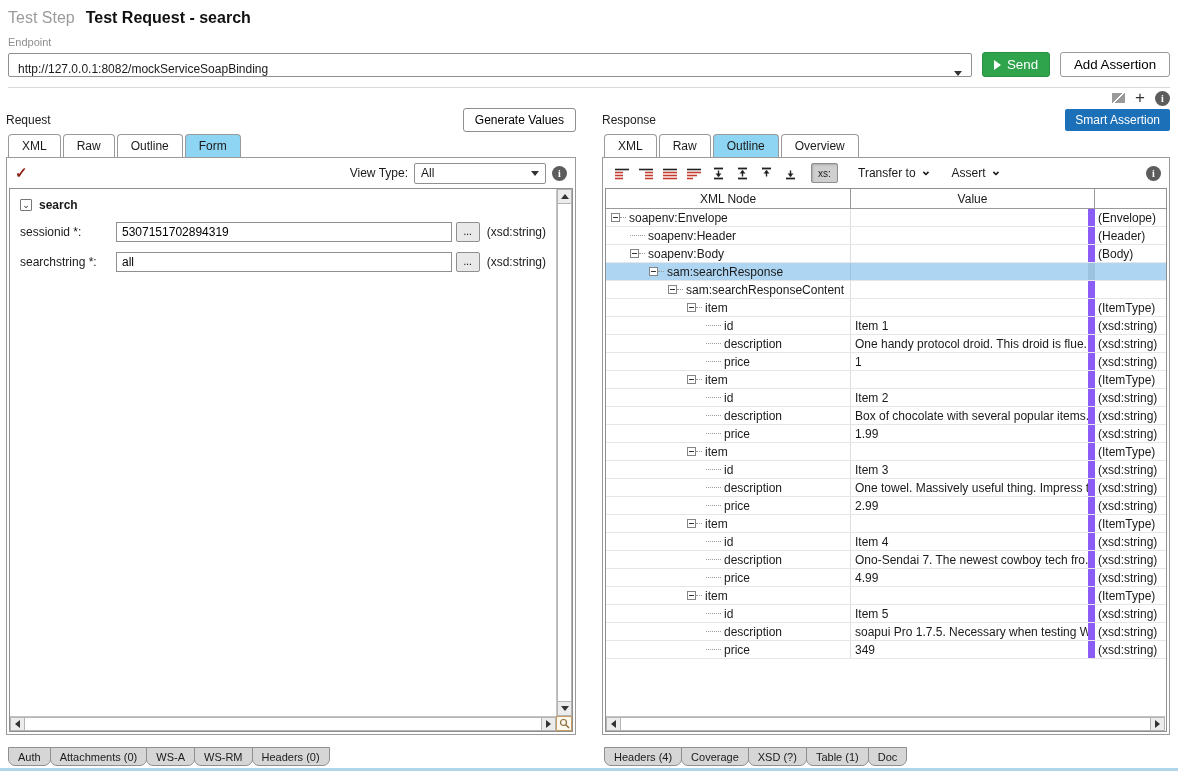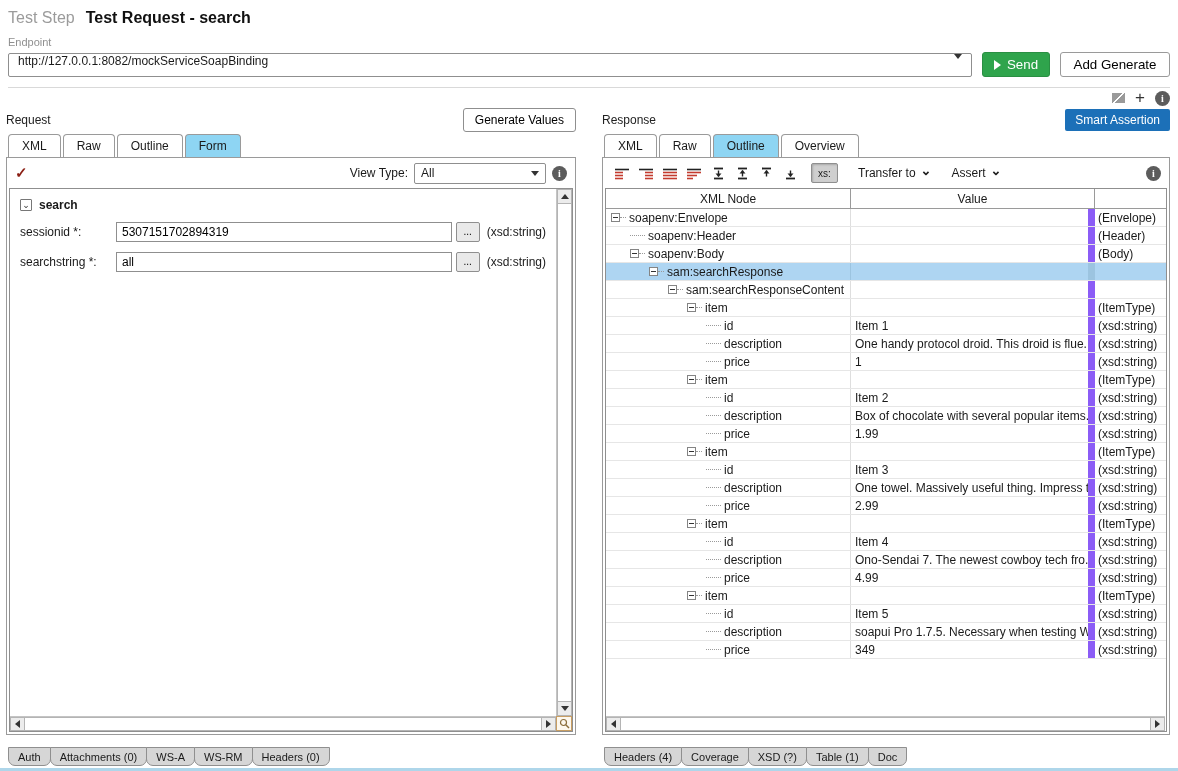--- a/index.html
+++ b/index.html
@@ -10,21 +10,21 @@
     position:relative; overflow:hidden;
   }
   
   .top { height:88px; padding:9px 8px 0 8px; }
   .title-row { display:flex; gap:11px; align-items:baseline; }
   .kicker { font-size:16px; color:#9b9b9b; }
   .title  { font-size:16px; font-weight:bold; color:#111; }
   .endpoint-label { font-size:11px; color:#8f8f8f; margin-top:9px; }
   .endpoint-row { display:flex; gap:10px; margin-top:4px; align-items:center; }
   .combo { flex:1; height:24px; border:1px solid #8f8f8f; border-radius:2px;
-           display:flex; align-items:flex-start; padding:0 9px; justify-content:space-between; background:#fff; }
+           display:flex; align-items:flex-end; padding:0 9px; justify-content:space-between; background:#fff; }
   .caret { width:0; height:0; border-left:4px solid transparent; border-right:4px solid transparent; border-top:5px solid #333; }
   .send-btn { width:68px; height:25px; background:#2fa44c; color:#fff; border:1px solid #2a8f43; border-radius:3px;
               display:flex; align-items:center; justify-content:center; gap:6px; cursor:pointer; }
   .play { width:0; height:0; border-top:5px solid transparent; border-bottom:5px solid transparent; border-left:7px solid #fff; }
   .add-btn { width:110px; height:25px; background:#fff; border:1px solid #9a9a9a; border-radius:3px;
              display:flex; align-items:center; justify-content:center; cursor:pointer; }
   .top-divider { border-bottom:1px solid #d9d9d9; margin-top:10px; }
 
   
   .main { display:flex; height:678px; padding:0 6px; }
@@ -130,21 +130,21 @@
   <div class="endpoint-row">
     <div class="combo">
       <span>http://127.0.0.1:8082/mockServiceSoapBinding</span>
       <span class="caret"></span>
     </div>
     <button class="send-btn">
       <span class="play"></span>
       <span>Send</span>
     </button>
     <button class="add-btn">
-      <span>Add Generate</span>
+      <span>Add Assertion</span>
     </button>
   </div>
   <div class="top-divider"></div>
 </div>
 
 <div class="main">
 
   <div class="panel left">
     <div class="icons-row"></div>
     <div class="head-row">

